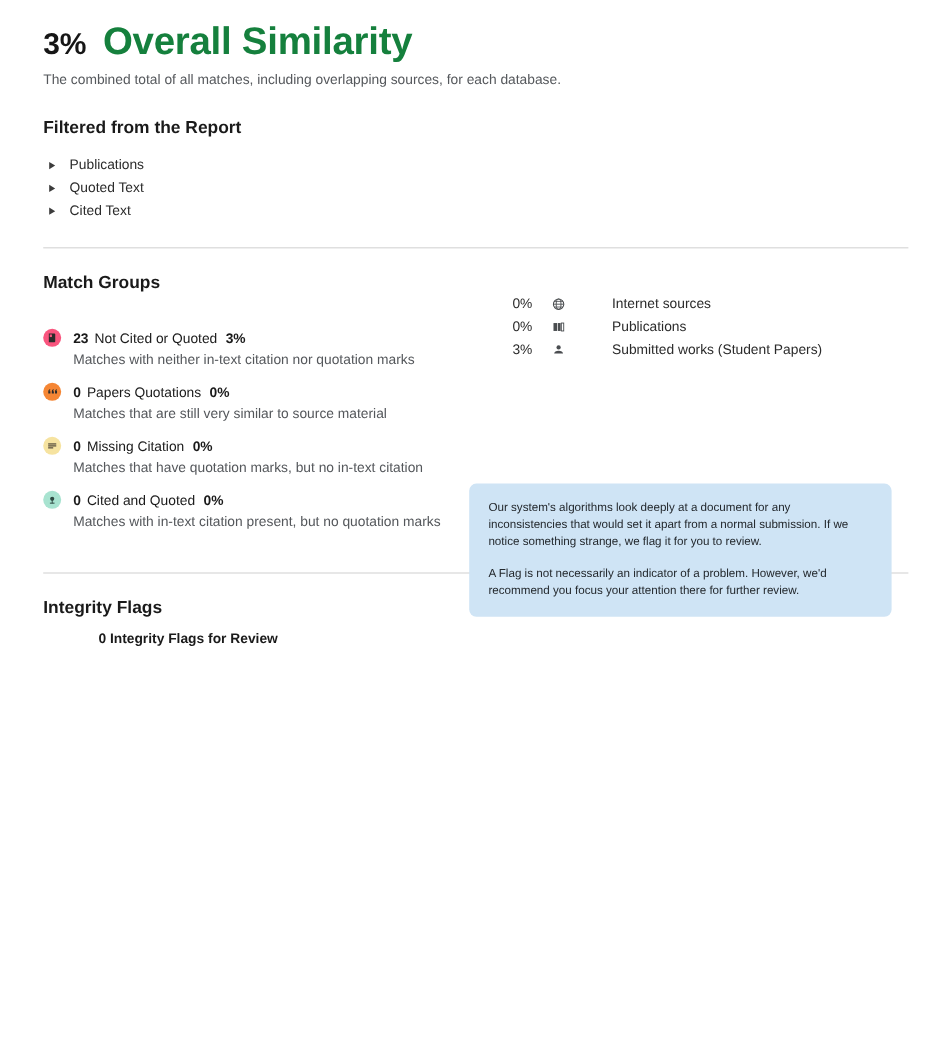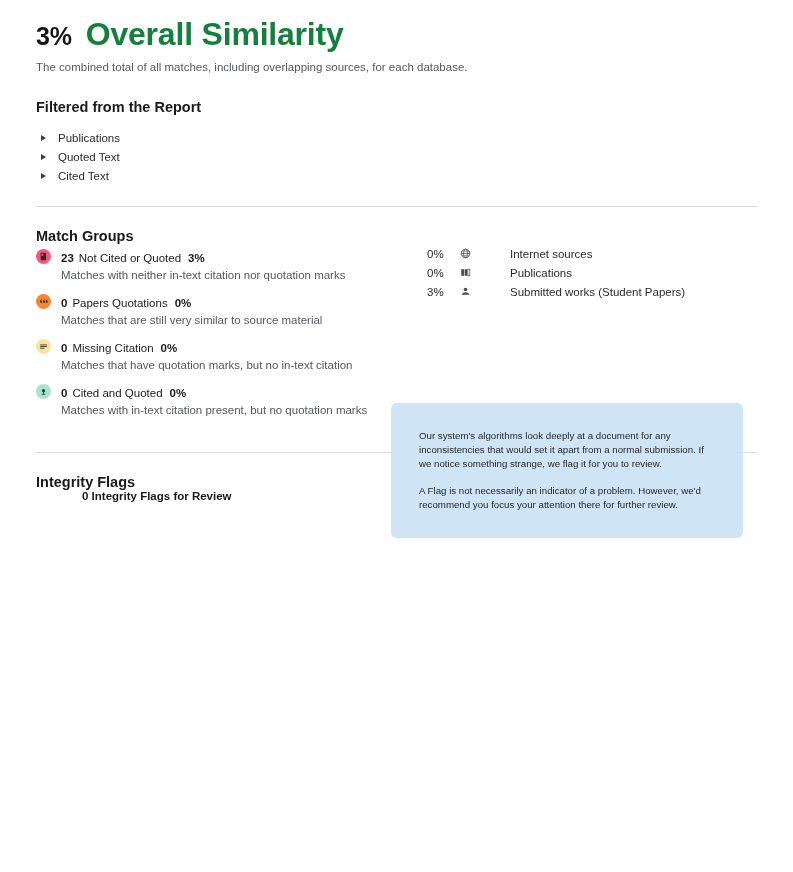--- a/index.html
+++ b/index.html
@@ -94,21 +94,21 @@
   
   .columns {
     display: flex;
     margin-top: 21px;
     gap: 40px;
   }
   .col-left { width: 351px; flex: none; }
   .col-right { flex: 1; }
 
   
-  .group-list { margin-top: 4px; }
+  .group-list { margin-top: 29px; }
   .group-row {
     display: flex;
     align-items: flex-start;
     margin-bottom: 10px;
   }
   .group-icon {
     width: 15px;
     height: 15px;
     border-radius: 50%;
     flex: none;
@@ -157,39 +157,40 @@
   }
   .source-label {
     font-size: 11.5px;
     color: #2b2b2b;
     margin-left: 32px;
   }
 
   
   .integrity { margin-top: 21px; }
   .integrity-count {
+    margin-top: 12px;
     font-size: 11.5px;
     font-weight: bold;
     color: #1a1a1a;
     padding-left: 46px;
   }
 
   
   .callout {
     position: absolute;
     left: 391px;
     top: 403px;
     width: 352px;
     box-sizing: border-box;
     background: #cfe4f5;
     border-radius: 6px;
     padding: 14px 16px 14px 16px;
   }
   .callout p {
-    margin: 12px;
+    margin: 0;
     font-size: 9.7px;
     line-height: 14px;
     color: #23282d;
   }
   .callout p + p { margin-top: 13px; }
 </style>
 </head>
 <body>
 
 <div class="page">

